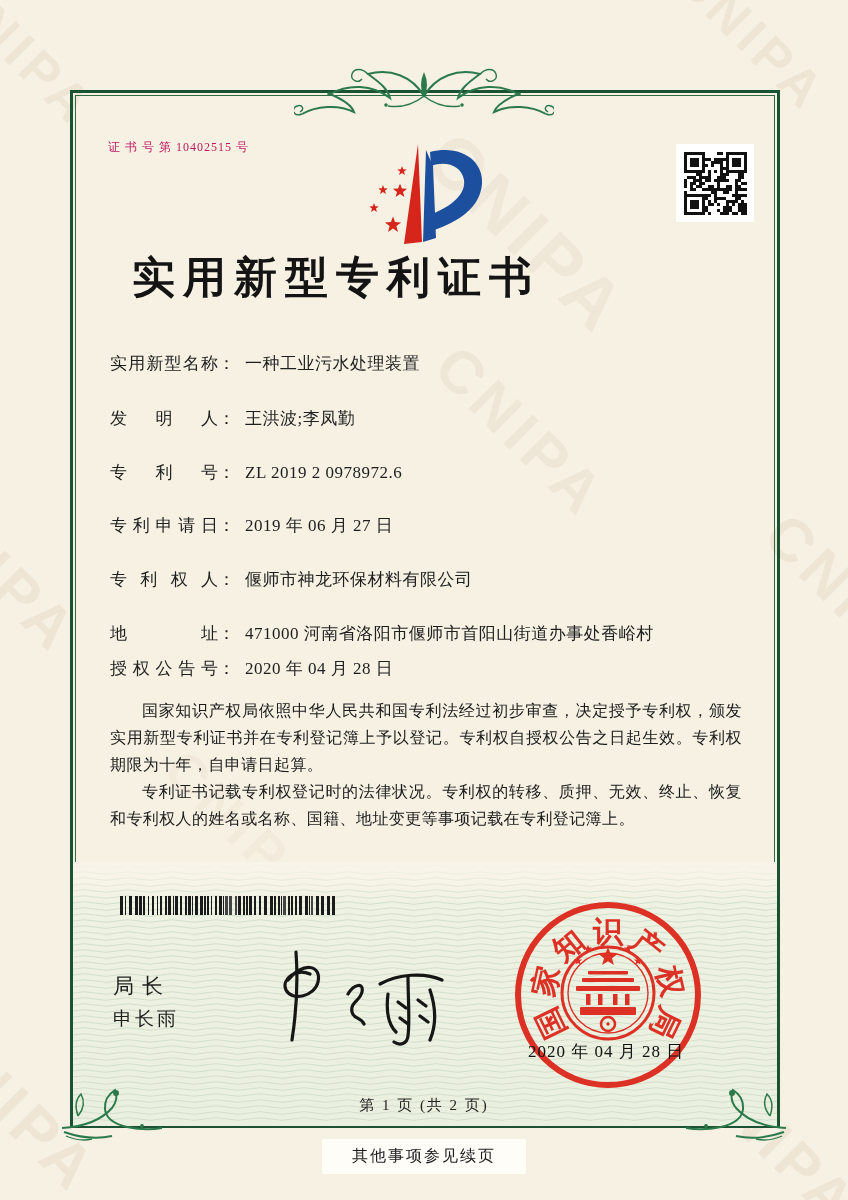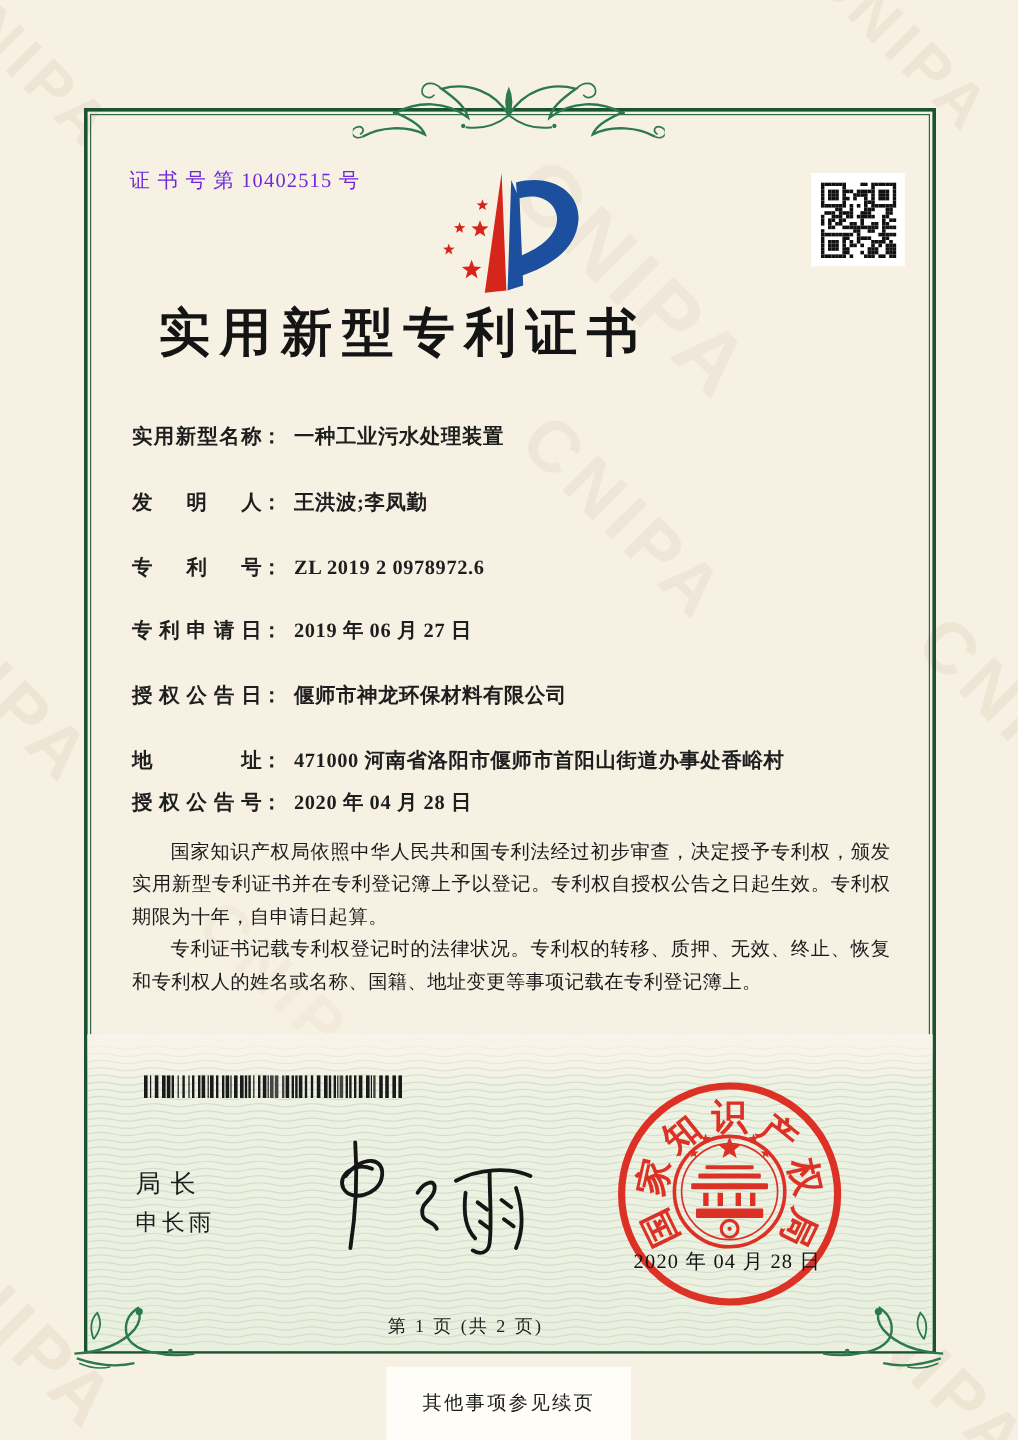--- a/index.html
+++ b/index.html
@@ -35,34 +35,34 @@
     position:absolute;left:2px;top:2px;right:2px;bottom:2px;
     border:1px solid #2e6b45;
   }
   .flourish-top{position:absolute;left:294px;top:60px;z-index:3;}
   .flourish-corner{position:absolute;z-index:3;}
   .fc-left{left:56px;top:1086px;}
   .fc-right{left:682px;top:1086px;transform:scaleX(-1);}
   
   .cert-no{
     position:absolute;left:108px;top:139px;z-index:4;
-    font-size:17px;letter-spacing:1px;color:#6d28d9;
+    font-size:12px;letter-spacing:1px;color:#be185d;
   }
   .logo{position:absolute;left:356px;top:140px;z-index:4;}
   .qr-box{
     position:absolute;left:676px;top:144px;width:78px;height:78px;
     background:#ffffff;z-index:4;display:flex;align-items:center;justify-content:center;
   }
   .doc-title{
     position:absolute;left:0;top:249px;width:672px;z-index:4;
     text-align:center;font-size:43px;font-weight:bold;
     letter-spacing:8px;color:#141414;
   }
   
-  .field-row{position:absolute;left:110px;z-index:4;font-size:17px;white-space:nowrap;font-weight:bold;}
+  .field-row{position:absolute;left:110px;z-index:4;font-size:17px;white-space:nowrap;}
   .f-label{
     display:inline-block;width:108px;vertical-align:bottom;
     text-align:justify;text-align-last:justify;
   }
   .f-colon{display:inline-block;}
   .f-value{margin-left:10px;letter-spacing:.5px;}
   .grant-pub{position:absolute;left:440px;top:0;}
   .r1{top:352px}.r2{top:407px}.r3{top:461px}.r4{top:514px}
   .r5{top:568px}.r6{top:622px}.r7{top:657px}
   
@@ -85,26 +85,26 @@
   .barcode{position:absolute;left:120px;top:896px;z-index:4;}
   .director-title{position:absolute;left:113px;top:972px;z-index:4;font-size:21px;letter-spacing:8px;}
   .director-name{position:absolute;left:113px;top:1006px;z-index:4;font-size:19px;letter-spacing:3px;}
   .signature{position:absolute;left:252px;top:946px;z-index:5;}
   .seal{position:absolute;left:510px;top:897px;z-index:5;}
   .seal-date{
     position:absolute;left:528px;top:1040px;z-index:6;
     font-size:17px;letter-spacing:1px;color:#111;white-space:nowrap;
   }
   .page-info{
-    position:absolute;left:0;top:1096px;width:776px;text-align:center;z-index:4;
+    position:absolute;left:0;top:1096px;width:848px;text-align:center;z-index:4;
     font-size:15px;letter-spacing:2px;color:#222;
   }
   .footer-note{
     position:absolute;left:424px;top:1139px;transform:translateX(-50%);z-index:4;
-    background:#fffdf8;padding:20px 30px;font-size:16px;letter-spacing:2px;color:#1b1b1b;
+    background:#fffdf8;padding:7px 30px;font-size:16px;letter-spacing:2px;color:#1b1b1b;
     white-space:nowrap;
   }
 </style>
 </head>
 <body>
 
 <span class="wm wm1">CNIPA</span>
 <span class="wm wm2">CNIPA</span>
 <span class="wm wm3">CNIPA</span>
 <span class="wm wm4">CNIPA</span>
@@ -476,21 +476,21 @@
 <div class="field-row r2">
   <span class="f-label">发明人</span><span class="f-colon">：</span><span class="f-value">王洪波;李凤勤</span>
 </div>
 <div class="field-row r3">
   <span class="f-label">专利号</span><span class="f-colon">：</span><span class="f-value">ZL 2019 2 0978972.6</span>
 </div>
 <div class="field-row r4">
   <span class="f-label">专利申请日</span><span class="f-colon">：</span><span class="f-value">2019 年 06 月 27 日</span>
 </div>
 <div class="field-row r5">
-  <span class="f-label">授权公告日</span><span class="f-colon">：</span><span class="f-value">偃师市神龙环保材料有限公司</span>
+  <span class="f-label">专利权人</span><span class="f-colon">：</span><span class="f-value">偃师市神龙环保材料有限公司</span>
 </div>
 <div class="field-row r6">
   <span class="f-label">地址</span><span class="f-colon">：</span><span class="f-value">471000 河南省洛阳市偃师市首阳山街道办事处香峪村</span>
 </div>
 <div class="field-row r7">
   <span class="f-label">授权公告号</span><span class="f-colon">：</span><span class="f-value">2020 年 04 月 28 日</span>
 </div>
 
 <div class="paras">
   <p>国家知识产权局依照中华人民共和国专利法经过初步审查，决定授予专利权，颁发实用新型专利证书并在专利登记簿上予以登记。专利权自授权公告之日起生效。专利权期限为十年，自申请日起算。</p>

